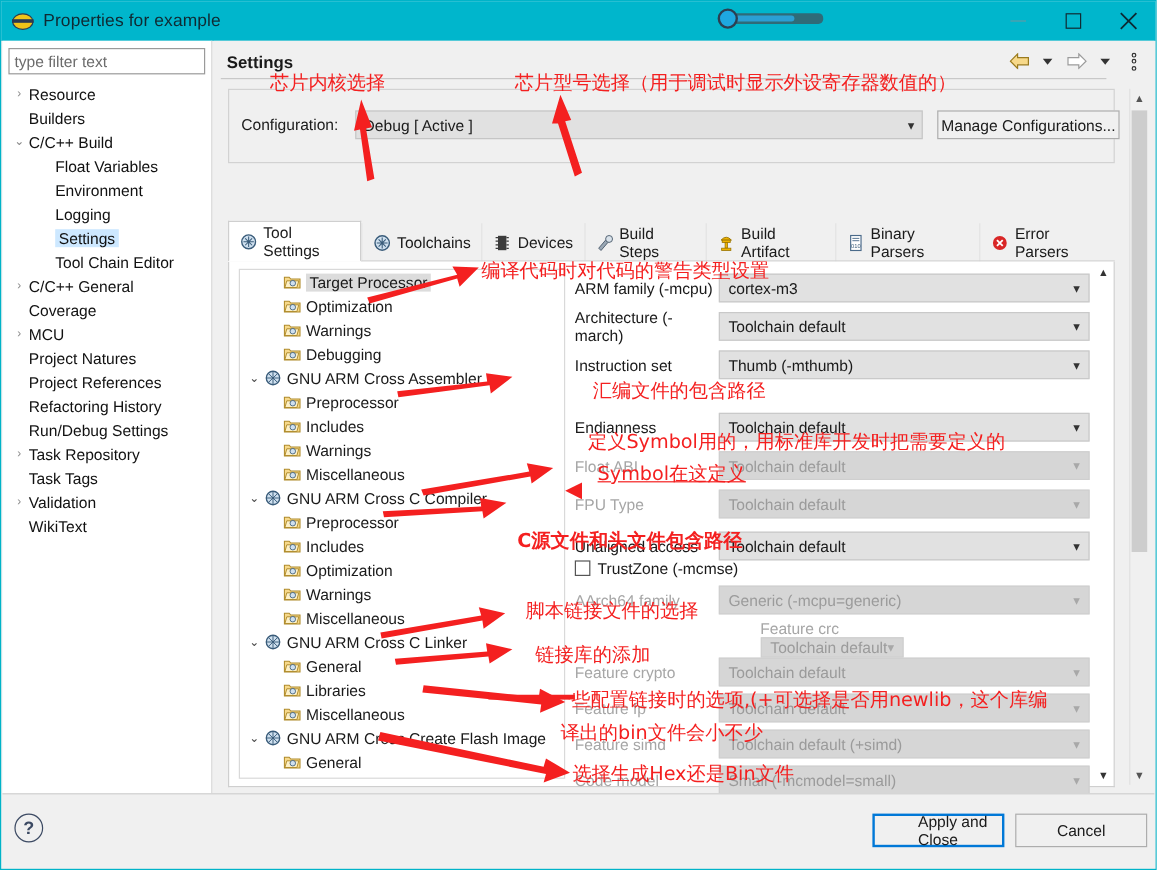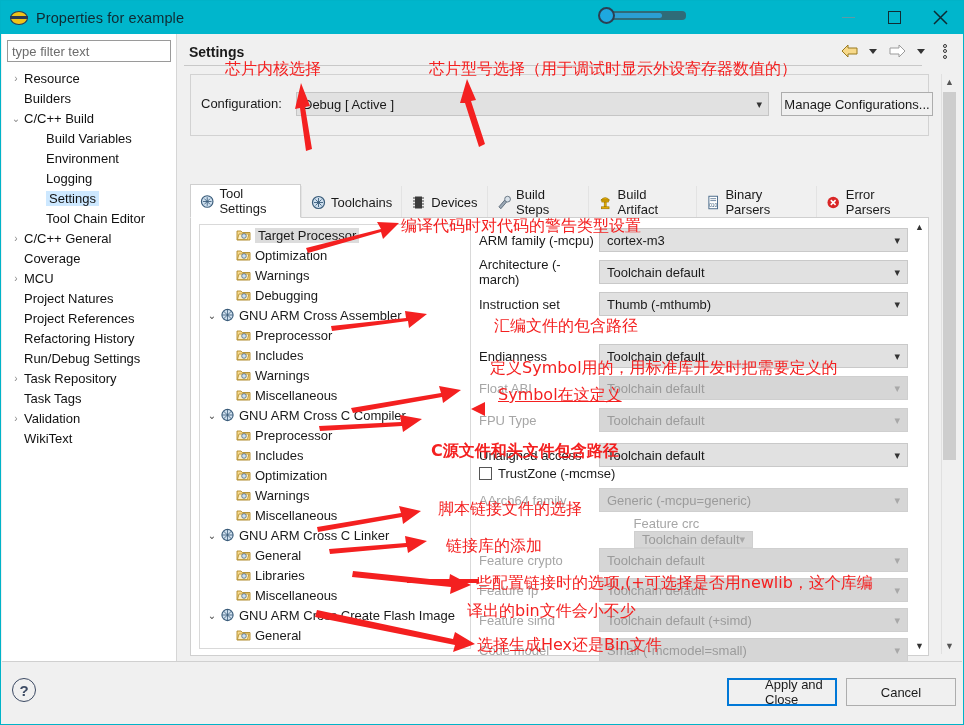--- a/index.html
+++ b/index.html
@@ -177,21 +177,21 @@
         <div class="tnode lvl0">
           <span class="arrow"></span>
           <span class="lbl">Builders</span>
         </div>
         <div class="tnode lvl0">
           <span class="arrow">⌄</span>
           <span class="lbl">C/C++ Build</span>
         </div>
         <div class="tnode lvl1">
           <span class="arrow"></span>
-          <span class="lbl">Build Variables</span>
+          <span class="lbl">Float Variables</span>
         </div>
         <div class="tnode lvl1">
           <span class="arrow"></span>
           <span class="lbl">Environment</span>
         </div>
         <div class="tnode lvl1">
           <span class="arrow"></span>
           <span class="lbl">Logging</span>
         </div>
         <div class="tnode lvl1 sel">

